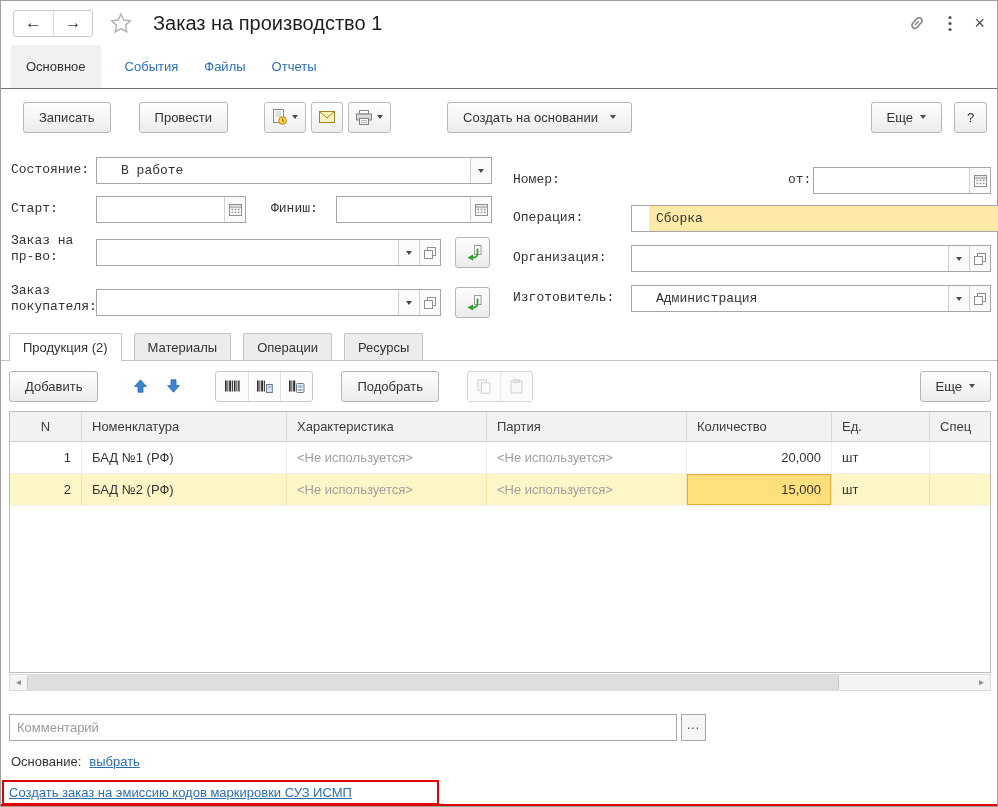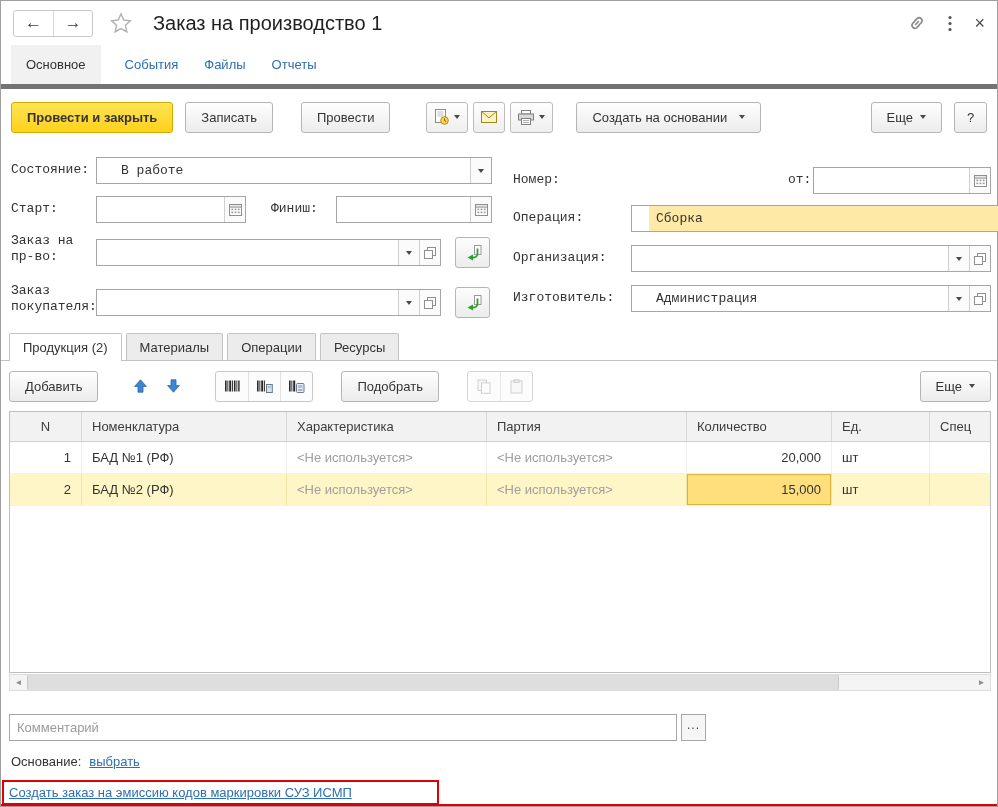--- a/index.html
+++ b/index.html
@@ -14,32 +14,32 @@
   .histgroup { display:flex; border:1px solid #c9c9c9; border-radius:3px; overflow:hidden; height:27px; background:#fff; }
   .histbtn { width:39px; display:flex; align-items:center; justify-content:center; font-size:17px; font-weight:bold; color:#3a3a3a; }
   .histbtn + .histbtn { border-left:1px solid #d8d8d8; }
   .star-wrap { margin-left:16px; display:flex; align-items:center; }
   .page-title { font-size:20px; color:#1f1f1f; margin-left:20px; white-space:nowrap; }
   .title-actions { margin-left:auto; display:flex; align-items:center; gap:22px; }
   .icon-plain { display:flex; align-items:center; justify-content:center; }
   .close-x { font-size:18px; color:#4a4a4a; line-height:1; }
 
   
-  .navrow { position:absolute; top:44px; left:0; width:100%; height:44px; display:flex; align-items:stretch; padding:0 10px; border-bottom:5px solid #737373; }
+  .navrow { position:absolute; top:44px; left:0; width:100%; height:44px; display:flex; align-items:stretch; padding:0 10px; border-bottom:1px solid #737373; }
   .navitem { display:flex; align-items:center; padding:0 15px; white-space:nowrap; }
   .navitem.active { background:#f1f1f1; color:#333; }
   .navlink { color:#2d6fb2; padding:0 2px; margin-left:22px; display:flex; align-items:center; }
 
   
   .cmdbar { position:absolute; top:92px; left:0; width:100%; height:48px; display:flex; align-items:center; padding:0 10px; }
   .btn { height:31px; padding:0 15px; border:1px solid #b5b5b5; border-radius:3px; background:linear-gradient(#fefefe,#ececec); color:#333; display:inline-flex; align-items:center; gap:7px; white-space:nowrap; }
   .btn-primary { background:linear-gradient(#ffe455,#ffd11a); border-color:#d3ae00; font-weight:bold; }
   .iconbtn { height:31px; padding:0 7px; border:1px solid #bcbcbc; border-radius:3px; background:linear-gradient(#fefefe,#efefef); display:inline-flex; align-items:center; gap:5px; }
   .caret { width:0; height:0; border-left:3.5px solid transparent; border-right:3.5px solid transparent; border-top:4.5px solid #4a4a4a; display:inline-block; }
-  .ml12 { margin-left:12px; } .ml28 { margin-left:28px; } .ml36 { margin-left:36px; } .ml5 { margin-left:5px; } .ml40 { margin-left:23px;gap:12px; }
+  .ml12 { margin-left:12px; } .ml28 { margin-left:28px; } .ml36 { margin-left:36px; } .ml5 { margin-left:5px; } .ml40 { margin-left:56px;gap:12px; }
   .help-btn { width:33px; justify-content:center; padding:0; }
   .mla { margin-left:auto; }
 
   
   .formarea { position:absolute; top:142px; left:0; width:100%; height:190px;font-family:Liberation Mono, monospace; }
   .flabel { position:absolute; color:#333; white-space:normal; }
   .fctrl { position:absolute; display:flex; align-items:stretch; height:27px; border:1px solid #a6a6a6; background:#fff; }
   .fctrl .val { flex:1; padding:5px 7px; white-space:nowrap; overflow:hidden;margin-left:17px; }
   .fbtn { width:21px; display:flex; align-items:center; justify-content:center; border-left:1px solid #cfcfcf; background:#fbfbfb; }
   .yellow-field .val { background:#ffe9a6; }
@@ -52,21 +52,21 @@
   .lb-prod{left:10px;top:90px;width:80px;line-height:16px} .ct-prod{left:95px;top:96px;width:345px} .bt-fill1{left:454px;top:94px}
   .lb-cust{left:10px;top:140px;width:88px;line-height:16px} .ct-cust{left:95px;top:146px;width:345px} .bt-fill2{left:454px;top:144px}
   .lb-num{left:512px;top:29px} .ct-num{left:630px;top:24px;width:133px}
   .lb-from{left:787px;top:29px} .ct-date{left:812px;top:24px;width:178px}
   .lb-oper{left:512px;top:67px} .ct-oper{left:630px;top:62px;width:412px}
   .lb-org{left:512px;top:107px} .ct-org{left:630px;top:102px;width:360px}
   .lb-man{left:512px;top:147px} .ct-man{left:630px;top:142px;width:360px}
 
   
   .tabstrip { position:absolute; top:330px; left:0; width:100%; height:30px; display:flex; align-items:flex-end; padding:0 8px; border-bottom:1px solid #c3c3c3; }
-  .tab { padding:6px 13px 5px; background:#ececec; border:1px solid #c3c3c3; border-bottom:none; border-radius:2px 2px 0 0; margin-right:4px; color:#333; white-space:nowrap; }
+  .tab { padding:6px 13px 5px; background:#ececec; border:1px solid #c3c3c3; border-bottom:none; border-radius:2px 2px 0 0; margin-right:12px; color:#333; white-space:nowrap; }
   .tab.active { background:#fff; margin-bottom:-1px; padding-bottom:6px; }
 
   
   .gridbar { position:absolute; top:366px; left:8px; width:982px; height:38px; display:flex; align-items:center; }
   .flaticon { width:28px; height:29px; display:flex; align-items:center; justify-content:center; }
   .icongroup { display:flex; border:1px solid #c9c9c9; border-radius:3px; background:#fcfcfc; overflow:hidden; }
   .icongroup .cell { width:32px; height:29px; display:flex; align-items:center; justify-content:center; }
   .icongroup .cell + .cell { border-left:1px solid #e0e0e0; }
   .disabled { opacity:.75; }
 
@@ -141,21 +141,20 @@
   </div>
 
   <div class="navrow">
     <div class="navitem active">Основное</div>
     <a class="navlink">События</a>
     <a class="navlink">Файлы</a>
     <a class="navlink">Отчеты</a>
   </div>
 
   <div class="cmdbar">
-    <button class="btn btn-primary">Провести и закрыть</button>
     <button class="btn ml12">Записать</button>
     <button class="btn ml28">Провести</button>
 
     <button class="iconbtn ml36">
       <svg width="15" height="16" viewBox="0 0 15 16">
           <rect x="1.5" y="0.5" width="10" height="13" fill="#fff" stroke="#8a8a8a"></rect>
           <line x1="3.5" y1="3" x2="9.5" y2="3" stroke="#bdbdbd"></line>
           <line x1="3.5" y1="5" x2="9.5" y2="5" stroke="#bdbdbd"></line>
           <line x1="3.5" y1="7" x2="9.5" y2="7" stroke="#bdbdbd"></line>
           <circle cx="10.5" cy="11.5" r="3.8" fill="#ffd24d" stroke="#b8860b"></circle>

